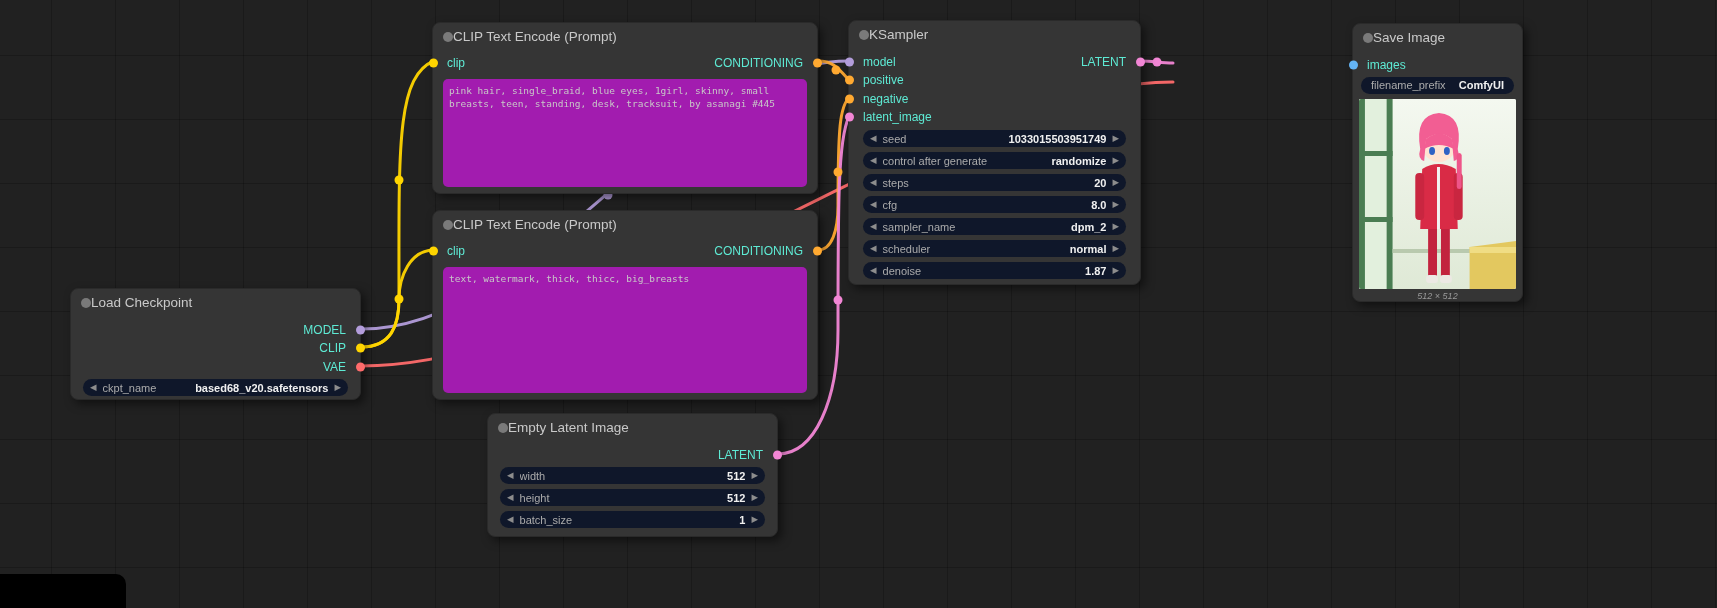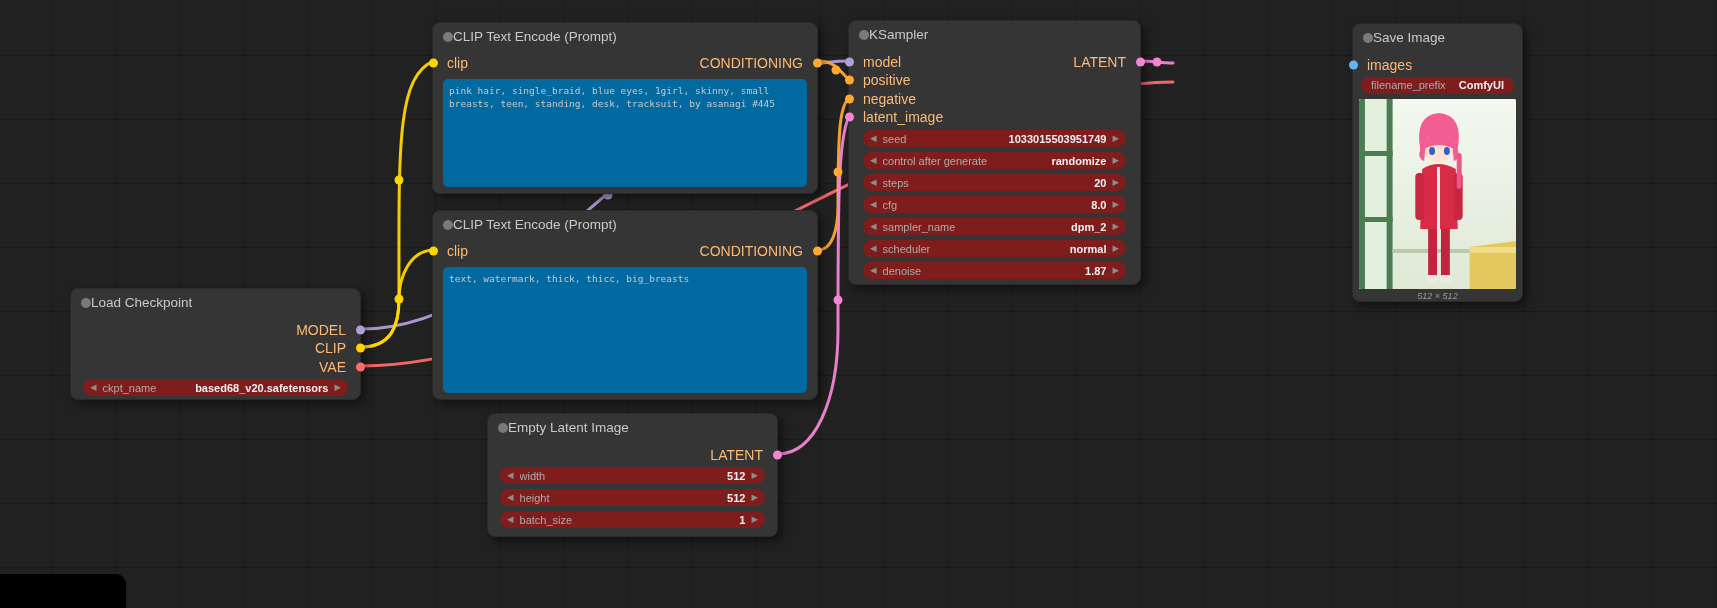--- a/index.html
+++ b/index.html
@@ -21,37 +21,37 @@
 
   .node{
     position:absolute;z-index:2;background:#353535;border:1px solid #2a2a2a;
     border-radius:8px;box-shadow:4px 4px 10px rgba(0,0,0,.5);
     color:#c6c6c6;box-sizing:border-box;
   }
   .nhead{display:flex;align-items:center;gap:0;height:27px;padding:0 10px;
     color:#c9c9c9;font-size:13.5px;white-space:nowrap;overflow:hidden;}
   .ndot{width:10px;height:10px;border-radius:50%;background:#7a7a7a;flex:none;}
   .prow{position:relative;height:18.5px;display:flex;align-items:center;
-    font-size:14px;color:#fdba74;padding:0 14px;}
+    font-size:12px;color:#5eead4;padding:0 14px;}
   .pdot{position:absolute;width:9px;height:9px;border-radius:50%;top:50%;
     transform:translateY(-50%);}
   .pdot.l{left:-4.5px}.pdot.r{right:-4.5px}
   .c-model{background:#b39ddb}.c-clip{background:#ffd500}.c-vae{background:#ff6b6b}
   .c-cond{background:#ffa931}.c-latent{background:#f286d5}.c-image{background:#64b5f6}
   .plabel{white-space:nowrap}.plabel.r{margin-left:auto}
 
   .widgets{display:flex;flex-direction:column;gap:5px;margin:0 12px;}
-  .widget{height:17px;background:#7f1d1d;border-radius:9px;display:flex;
+  .widget{height:17px;background:#0f172a;border-radius:9px;display:flex;
     align-items:center;padding:0 7px;font-size:11px;color:#ababab;gap:6px;}
   .warr{color:#8d8d8d;font-size:8.5px;line-height:1;flex:none;cursor:pointer;}
   .wlabel{white-space:nowrap;overflow:hidden;}
   .wvalue{margin-left:auto;color:#f0f0f0;font-weight:700;white-space:nowrap;}
   .widget.noarrow{padding:0 10px;}
 
-  .ntext{margin:7px 10px 0 10px;background:#0369a1;border-radius:5px;
+  .ntext{margin:7px 10px 0 10px;background:#a21caf;border-radius:5px;
     color:#c8c8c8;font-family:"DejaVu Sans Mono",monospace;font-size:9.5px;
     line-height:1.4;padding:5px 6px;box-sizing:border-box;overflow:hidden;
     text-align:left;}
   .spacer3{height:3px}.spacer45{height:4.5px}.spacer6{height:6px}
   .mt2{margin-top:2px}.mt3{margin-top:3px}.mt35{margin-top:3.5px}
 
   
   .n-ckpt{left:70px;top:288px;width:291px;height:112px;}
   .n-clip1{left:432px;top:22px;width:386px;height:172px;}
   .n-clip2{left:432px;top:210px;width:386px;height:190px;}

